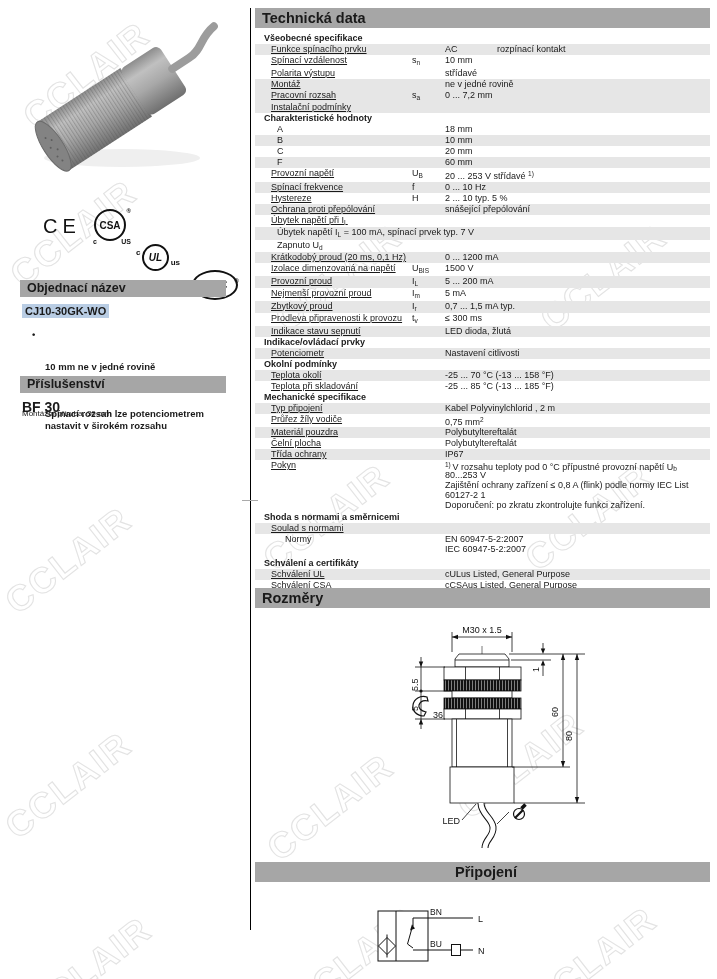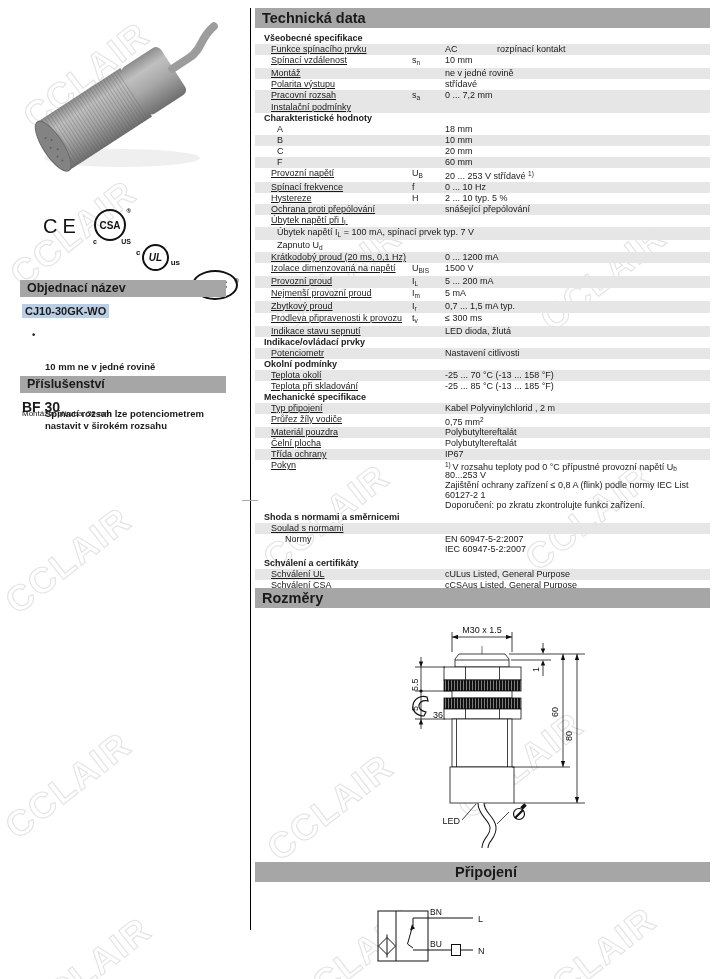--- a/index.html
+++ b/index.html
@@ -166,29 +166,29 @@
           <div class="trow shade">
             <div class="c-label i1"><span>Funkce spínacího prvku</span></div>
             <div class="c-symbol"></div>
             <div class="c-value"><span>AC</span><span class="v2"><span>rozpínací kontakt</span></span></div>
           </div>
           <div class="trow">
             <div class="c-label i1"><span>Spínací vzdálenost</span></div>
             <div class="c-symbol"><span>s</span><span class="sub">n</span></div>
             <div class="c-value"><span>10 mm</span></div>
           </div>
+          <div class="trow">
+            <div class="c-label i1"><span>Polarita výstupu</span></div>
+            <div class="c-symbol"></div>
+            <div class="c-value"><span>střídavé</span></div>
+          </div>
           <div class="trow shade">
             <div class="c-label i1"><span>Montáž</span></div>
             <div class="c-symbol"></div>
             <div class="c-value"><span>ne v jedné rovině</span></div>
-          </div>
-          <div class="trow">
-            <div class="c-label i1"><span>Polarita výstupu</span></div>
-            <div class="c-symbol"></div>
-            <div class="c-value"><span>střídavé</span></div>
           </div>
           <div class="trow shade">
             <div class="c-label i1"><span>Pracovní rozsah</span></div>
             <div class="c-symbol"><span>s</span><span class="sub">a</span></div>
             <div class="c-value"><span>0 ... 7,2 mm</span></div>
           </div>
           <div class="trow shade">
             <div class="c-label i1"><span>Instalační podmínky</span></div>
             <div class="c-symbol"></div>
             <div class="c-value"></div>

